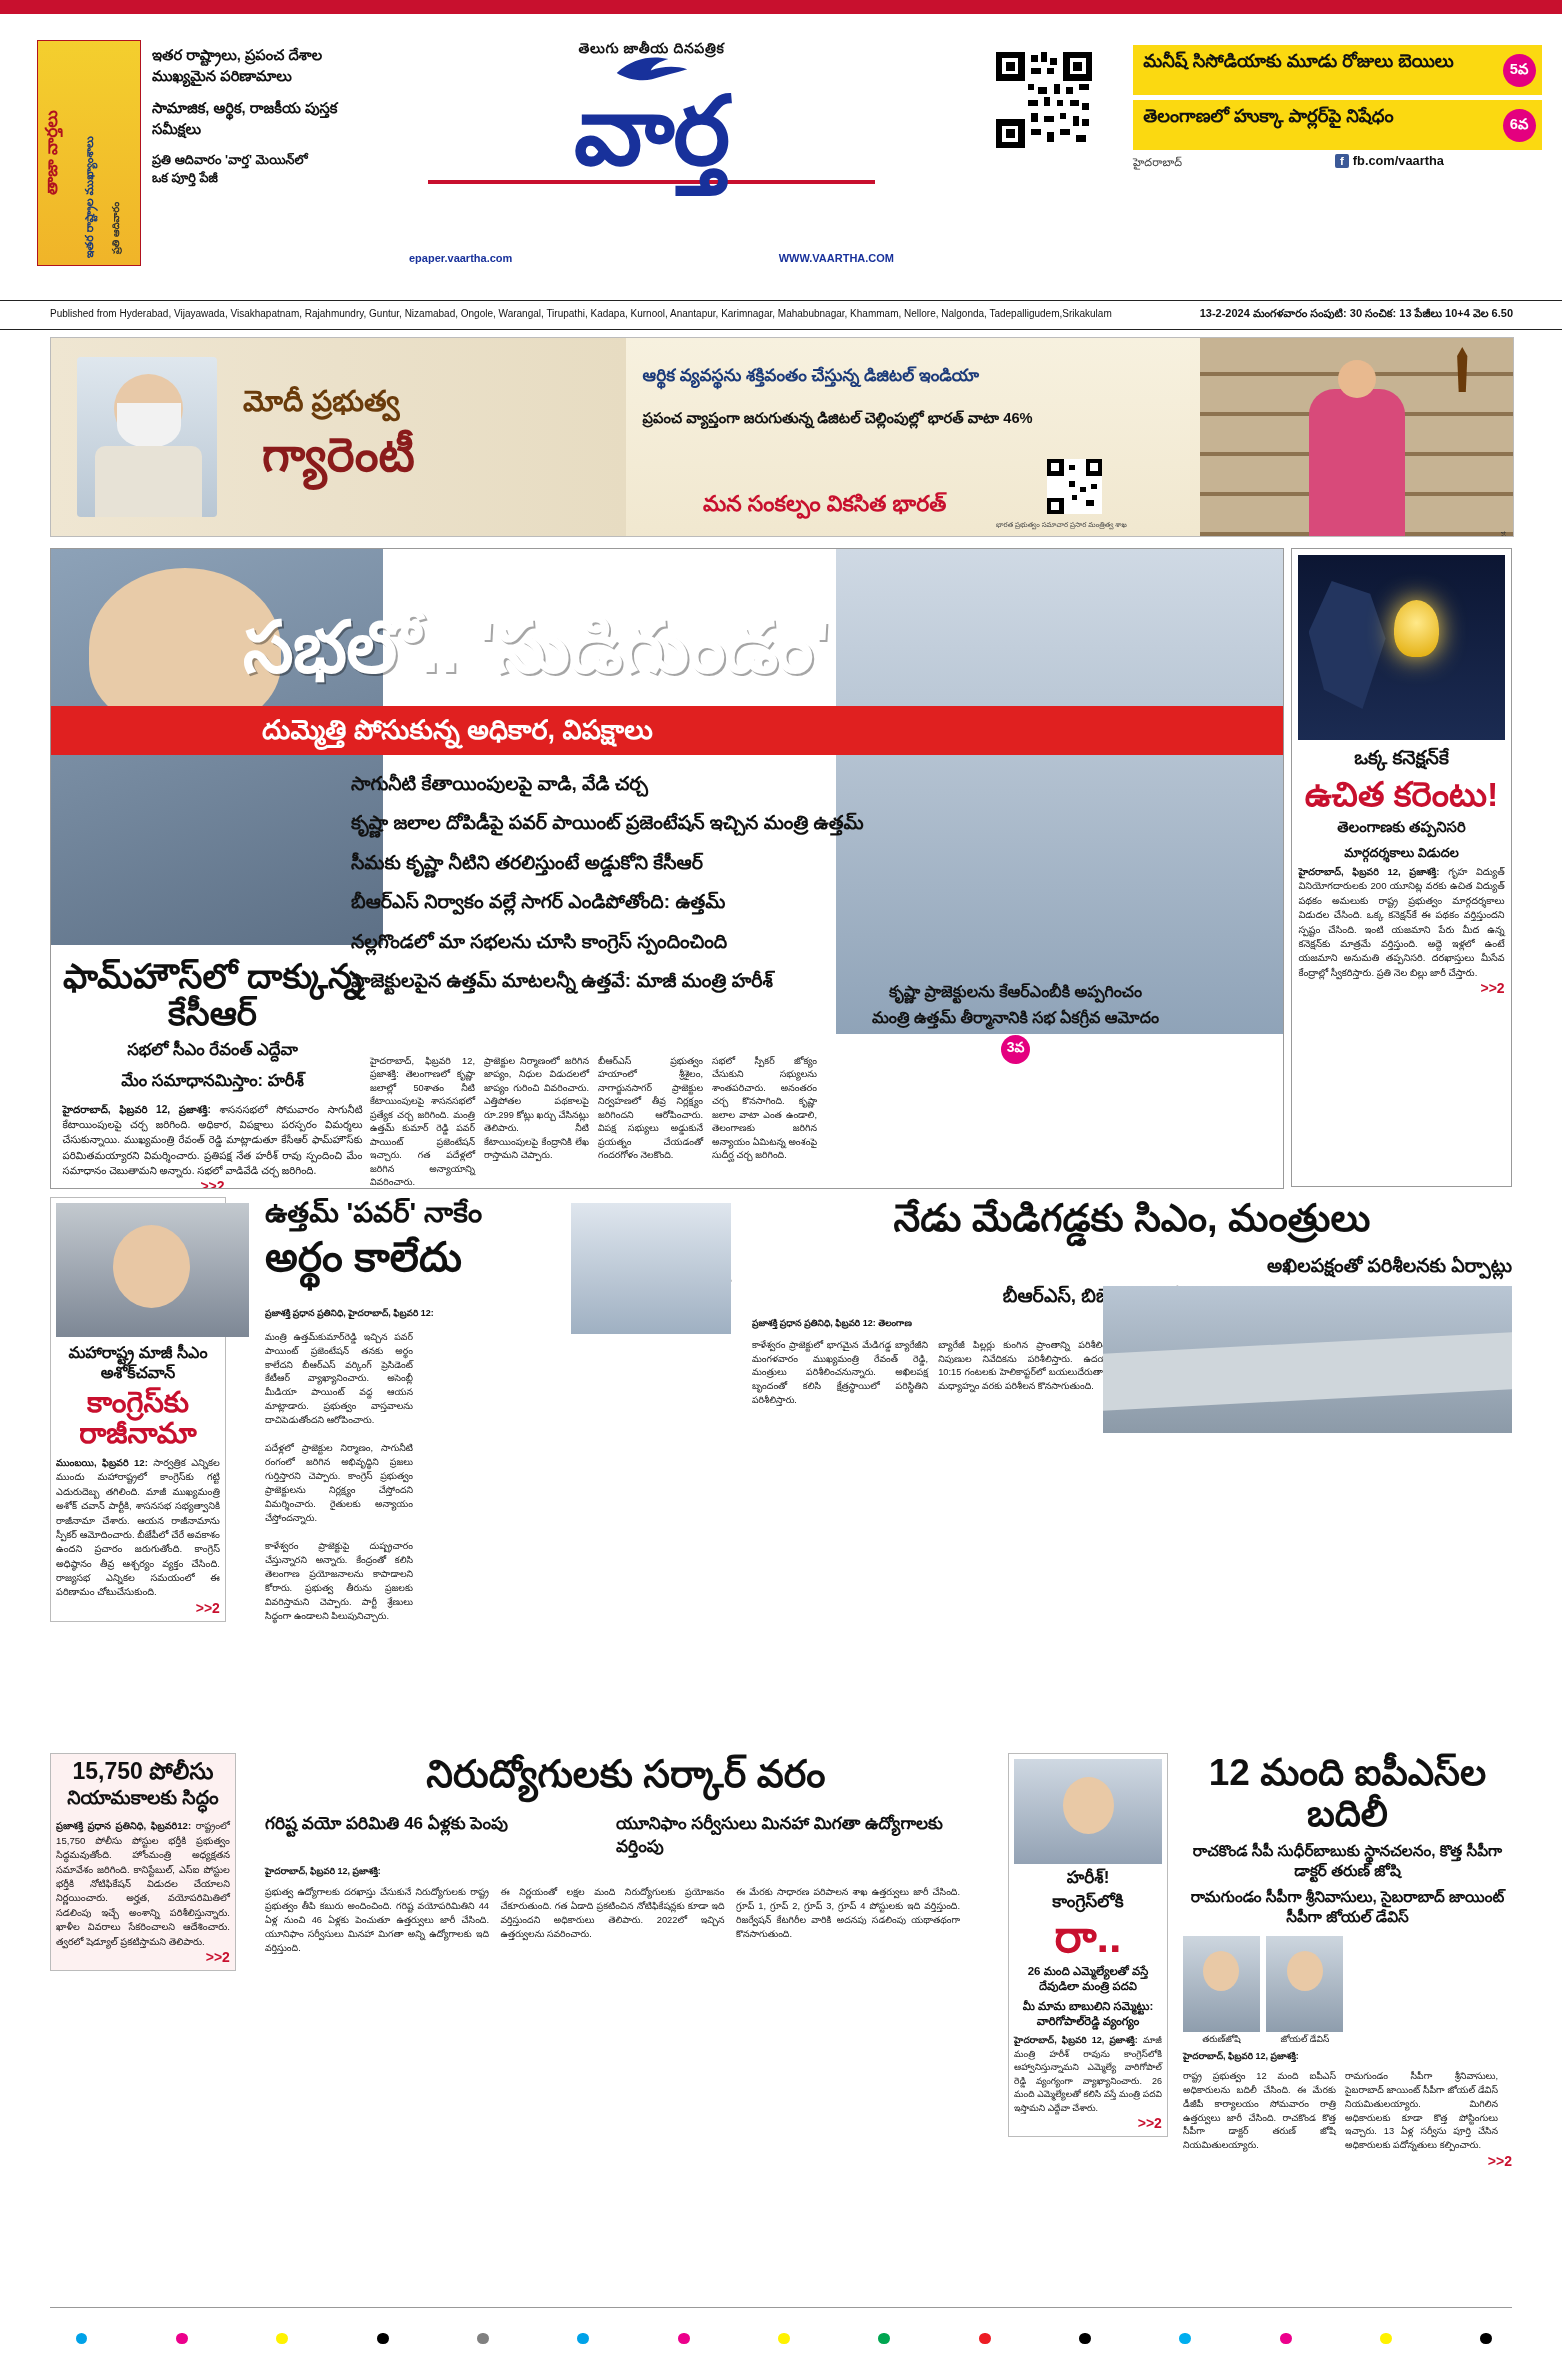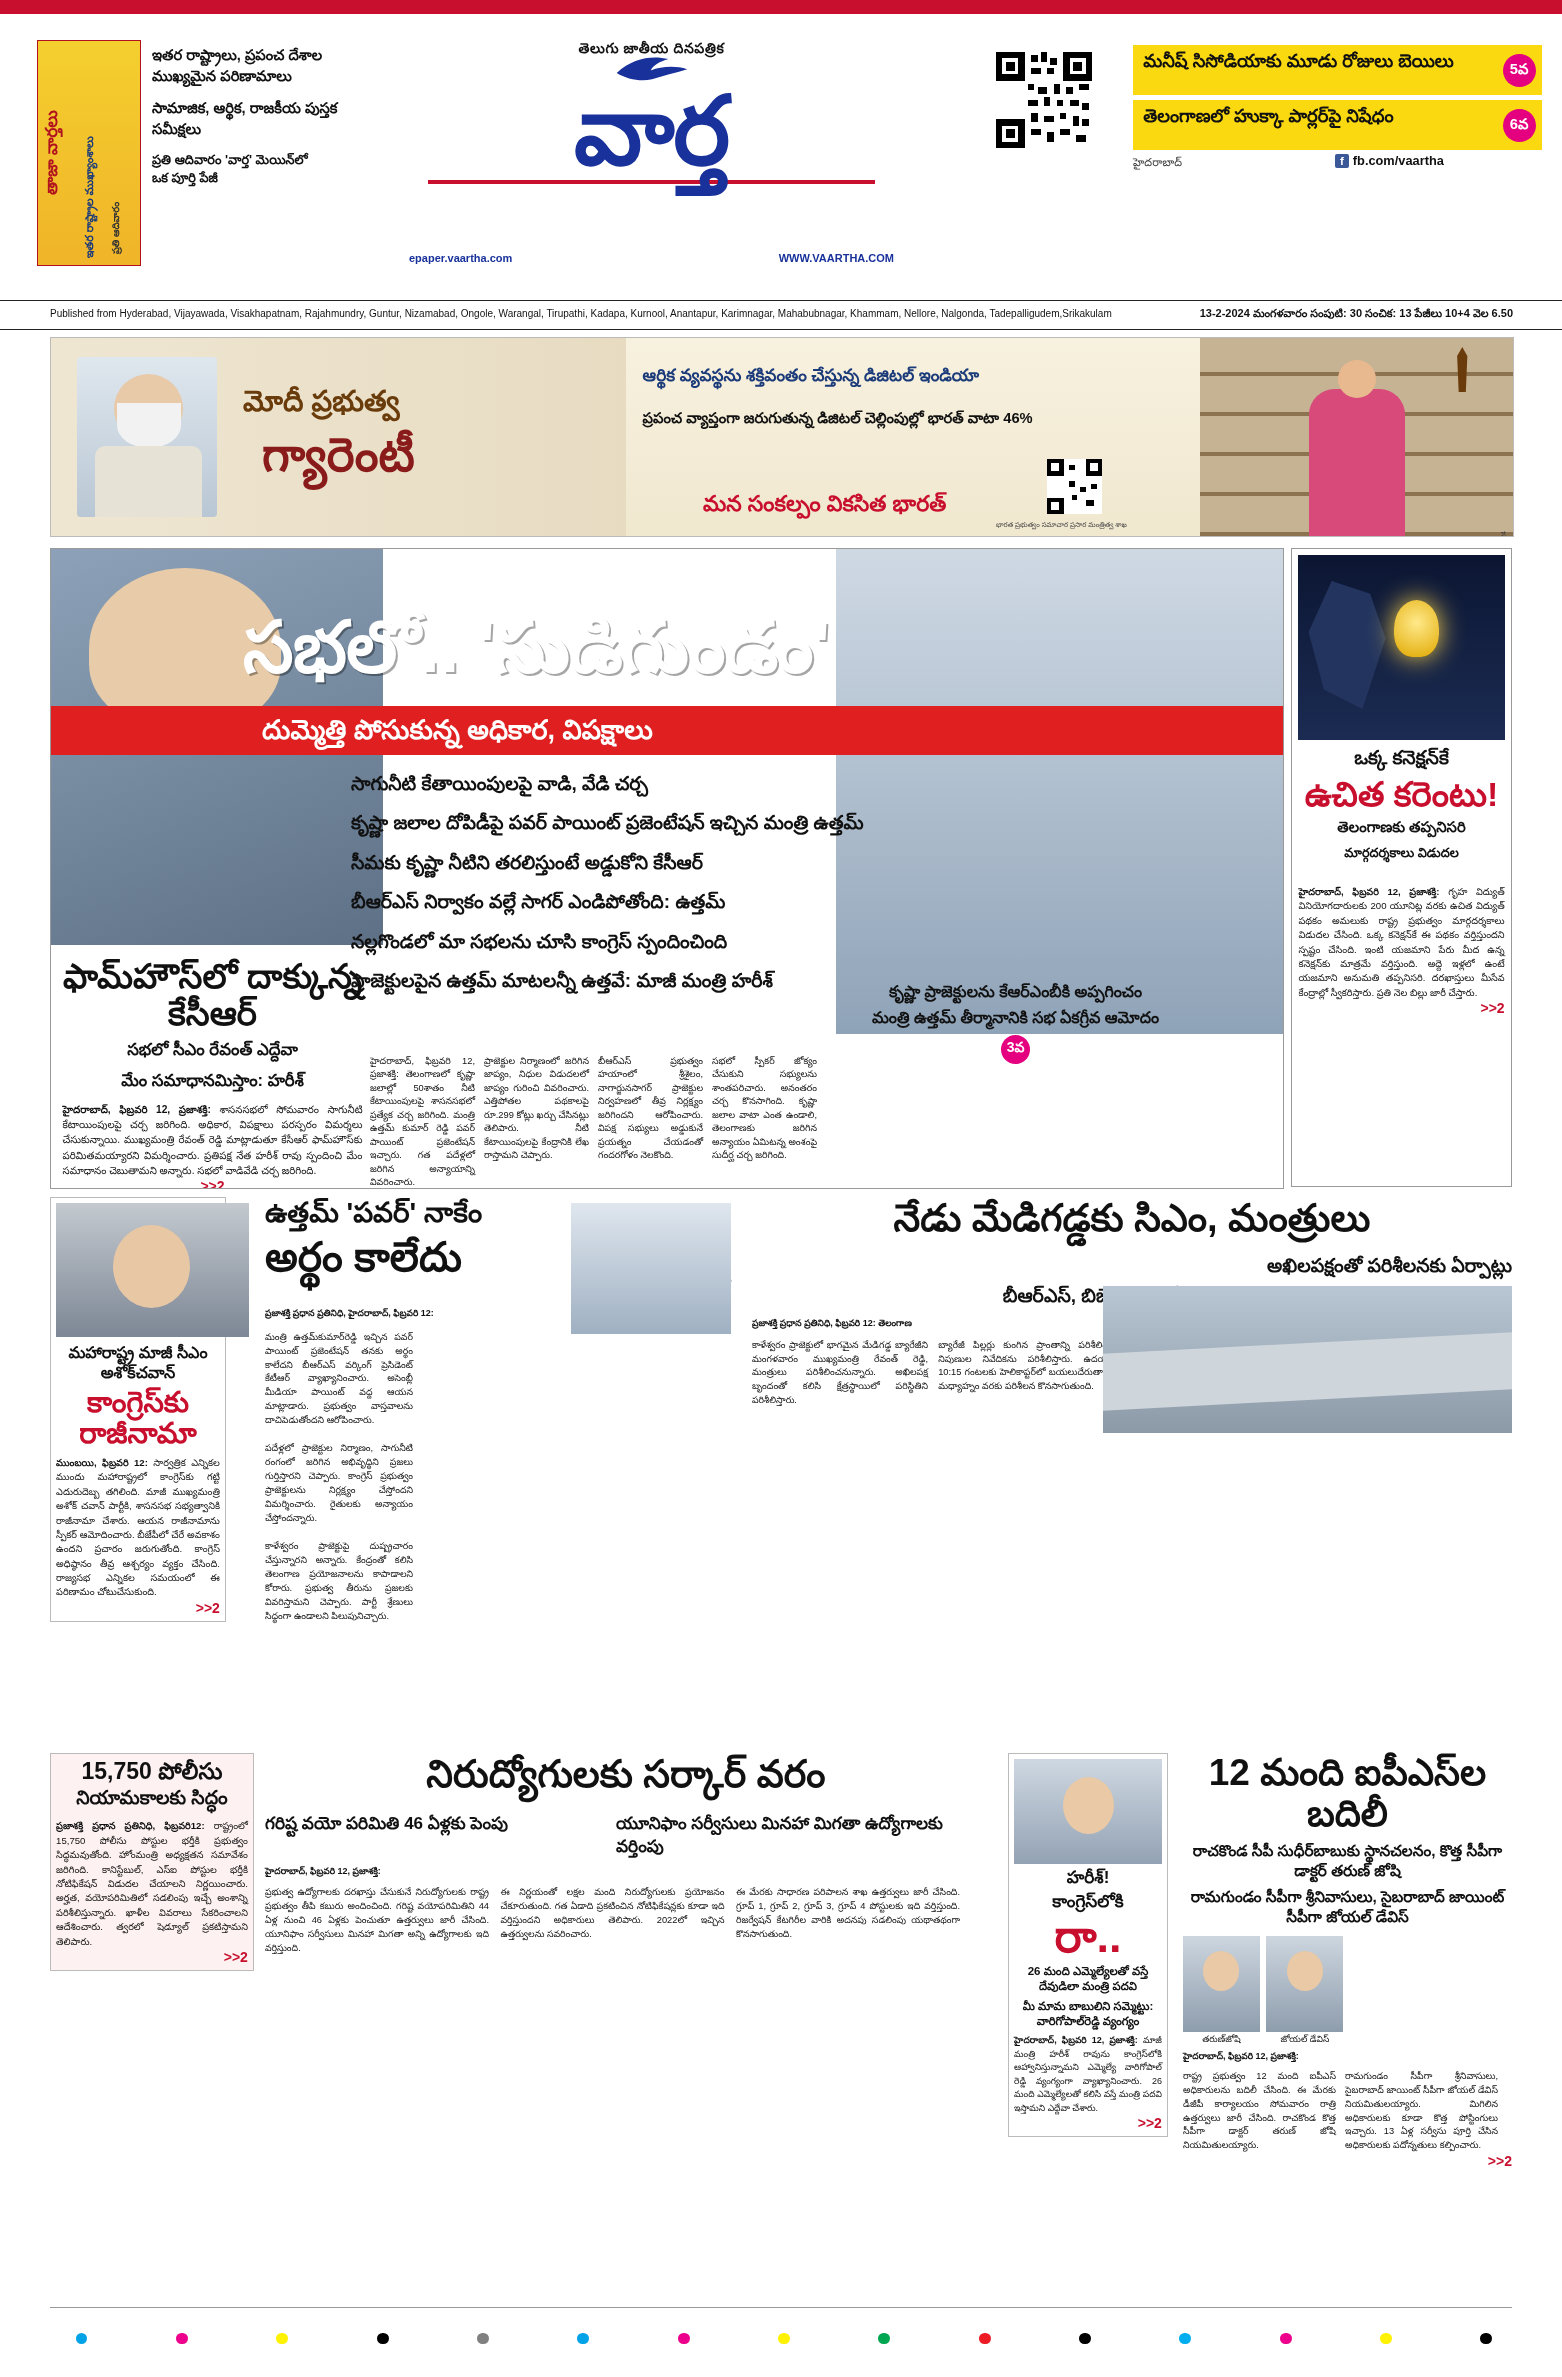--- a/index.html
+++ b/index.html
@@ -93,21 +93,21 @@
 
   
   .rbox{position:absolute;left:1291px;top:548px;width:221px;height:639px;border:0.6px solid #999;padding:6.4px;box-sizing:border-box;}
   .rbox .img{width:207px;height:185px;background:linear-gradient(180deg,#0c1633,#1b2b52);position:relative;overflow:hidden;}
   .rbox .bulb{position:absolute;left:96px;top:45px;width:45px;height:57px;border-radius:50% 50% 40% 40%;background:radial-gradient(circle at 50% 40%,#ffe98a,#e0a800);box-shadow:0 0 25.5px #ffd54a;}
   .rbox .map{position:absolute;left:10.2px;top:25.5px;width:77px;height:128px;background:#23355f;clip-path:polygon(30% 0,80% 10%,100% 45%,70% 100%,20% 85%,0 40%);}
   .rbox .h1{font-size:19px;font-weight:bold;text-align:center;margin-top:6.4px;}
   .rbox .h2{font-size:34px;font-weight:bold;color:#c8102e;text-align:center;line-height:1.05;margin-top:3.8px;}
   .rbox .h3{font-size:14.7px;font-weight:bold;text-align:center;margin-top:6.4px;}
   .rbox .h4{font-size:12.8px;font-weight:bold;text-align:center;margin-top:6.4px;color:#111;}
-  .rbox .body{font-size:9.6px;line-height:1.5;text-align:justify;margin-top:22px;}
+  .rbox .body{font-size:9.6px;line-height:1.5;text-align:justify;margin-top:2px;}
 
   
   .band2{position:absolute;left:50px;top:1197px;width:1462px;height:536px;}
   .col-a{position:absolute;left:0;top:0;width:176px;border:0.6px solid #bbb;box-sizing:border-box;padding:5.1px;}
   .col-a .img{width:193px;height:134px;background:linear-gradient(180deg,#c3c9cf,#7d8795);position:relative;overflow:hidden;}
   .col-a .img .f{position:absolute;left:57px;top:22px;width:77px;height:83px;border-radius:50%;background:#e8c7a4;}
   .col-a .cap{font-size:16px;font-weight:bold;text-align:center;line-height:1.2;margin-top:6.4px;}
   .col-a .big{font-size:29px;font-weight:bold;color:#c8102e;text-align:center;line-height:1.08;margin-top:5.1px;}
   .col-a .body{font-size:9.6px;line-height:1.5;text-align:justify;margin-top:6.4px;}
 
@@ -123,21 +123,21 @@
   .col-c .h1{font-size:38px;font-weight:bold;text-align:center;}
   .col-c .h2{font-size:19px;font-weight:bold;text-align:right;margin-top:6.4px;}
   .col-c .h3{font-size:19px;font-weight:bold;text-align:center;margin-top:3.8px;}
   .col-c .ph{position:absolute;right:0;top:89px;width:409px;height:147px;background:linear-gradient(180deg,#b9c6d4,#8c9aa8);overflow:hidden;}
   .col-c .ph .canal{position:absolute;left:0;top:57px;width:409px;height:57px;background:#cfd6db;transform:skewY(-3deg);}
   .col-c .cols{display:flex;gap:10.2px;margin-top:9px;}
   .col-c .cols .c{width:176px;font-size:9.3px;line-height:1.5;text-align:justify;}
 
   
   .band3{position:absolute;left:50px;top:1753px;width:1462px;height:543px;}
-  .c3a{position:absolute;left:0;top:0;width:204px;border:0.6px solid #bbb;box-sizing:border-box;padding:5.1px;background:#fdf1f1;}
+  .c3a{position:absolute;left:0;top:0;width:186px;border:0.6px solid #bbb;box-sizing:border-box;padding:5.1px;background:#fdf1f1;}
   .c3a .h{font-size:23px;font-weight:bold;text-align:center;line-height:1.1;}
   .c3a .s{font-size:19px;font-weight:bold;text-align:center;margin-top:2.6px;}
   .c3a .body{font-size:9.6px;line-height:1.5;text-align:justify;margin-top:6.4px;}
 
   .c3b{position:absolute;left:215px;top:0;width:722px;}
   .c3b .h1{font-size:38px;font-weight:bold;text-align:center;}
   .c3b .h2{font-size:17px;font-weight:bold;margin-top:9px;}
   .c3b .cols{display:flex;gap:11.5px;margin-top:7.7px;}
   .c3b .cols .c{width:224px;font-size:9.3px;line-height:1.5;text-align:justify;}
 

